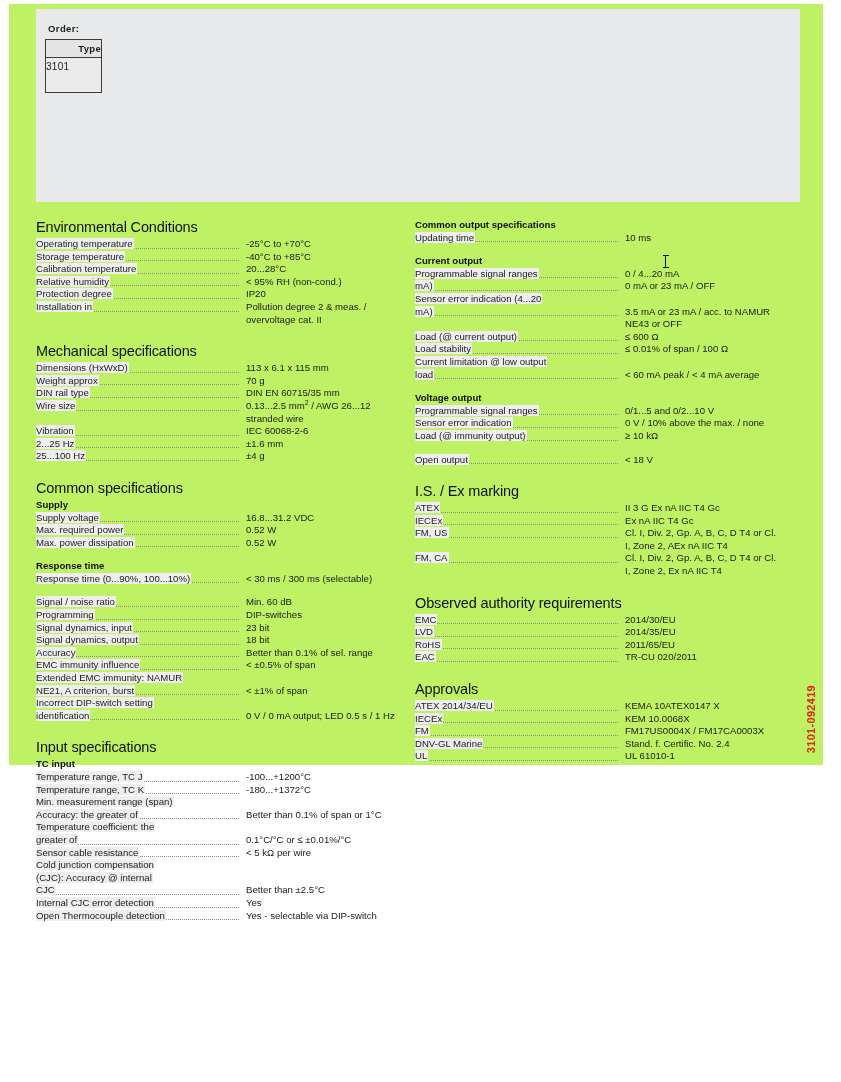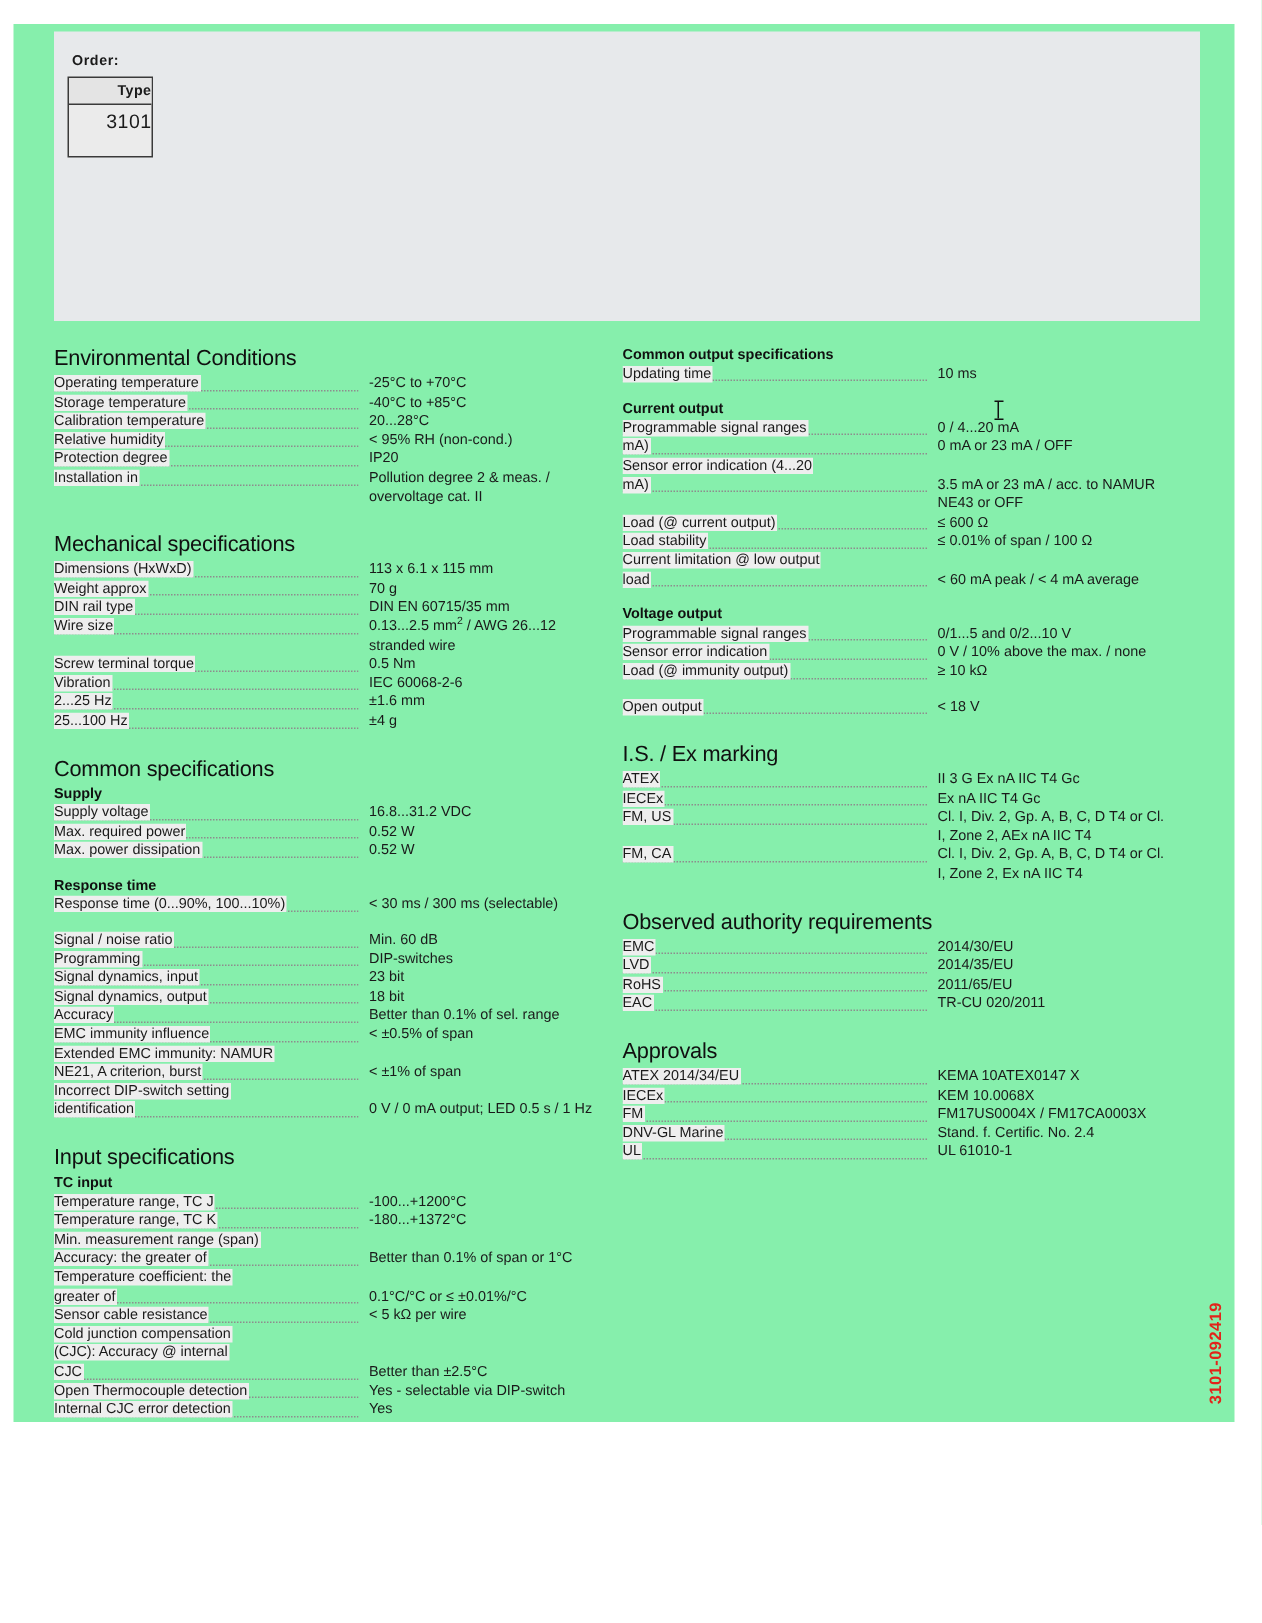--- a/index.html
+++ b/index.html
@@ -10,24 +10,24 @@
   body {
     font-family: "Liberation Sans", sans-serif;
     width: 841px;
     height: 1082px;
     position: relative;
     overflow: hidden;
   }
   .page {
     position: absolute;
     left: 9px;
-    top: 16px;
+    top: 4px;
     width: 814px;
-    height: 932px;
-    background: #86efac;
+    height: 761px;
+    background: #bef264;
   }
   
   .hero {
     position: absolute;
     left: 27px;
     top: 5px;
     width: 764px;
     height: 193px;
     background: #e7e9eb;
   }
@@ -55,22 +55,22 @@
     font-size: 9.5px;
     font-weight: bold;
     color: #1a1a1a;
     border-bottom: 1.6px solid #3a3a3a;
     background: #e4e4e4;
     letter-spacing: 0.3px;
   }
   .order-td {
     height: 31px;
     padding-top: 3px;
-    text-align: right;
-    font-size: 13px;
+    text-align: left;
+    font-size: 10px;
     color: #1a1a1a;
     letter-spacing: 0.3px;
   }
 
   
   .col {
     position: absolute;
     top: 215px;
     width: 362px;
   }
@@ -224,24 +224,20 @@
         </div>
         <div class="row">
           <div class="lbl"><span class="dots"></span><span class="txt">DIN rail type</span></div>
           <div class="val">DIN EN 60715/35 mm</div>
         </div>
         <div class="row">
           <div class="lbl"><span class="dots"></span><span class="txt">Wire size</span></div>
           <div class="val">0.13...2.5 mm<sup>2</sup> / AWG 26...12 stranded wire</div>
         </div>
         <div class="row">
-          <div class="lbl"><span class="dots"></span><span class="txt">Screw terminal torque</span></div>
-          <div class="val">0.5 Nm</div>
-        </div>
-        <div class="row">
           <div class="lbl"><span class="dots"></span><span class="txt">Vibration</span></div>
           <div class="val">IEC 60068-2-6</div>
         </div>
         <div class="row">
           <div class="lbl"><span class="dots"></span><span class="txt">2...25 Hz</span></div>
           <div class="val">±1.6 mm</div>
         </div>
         <div class="row">
           <div class="lbl"><span class="dots"></span><span class="txt">25...100 Hz</span></div>
           <div class="val">±4 g</div>
@@ -345,26 +341,26 @@
         </div>
         <div class="row cont">
           <div class="lbl nodots"><span class="txt">(CJC): Accuracy @ internal</span></div>
           <div class="val"></div>
         </div>
         <div class="row">
           <div class="lbl"><span class="dots"></span><span class="txt">CJC</span></div>
           <div class="val">Better than ±2.5°C</div>
         </div>
         <div class="row">
+          <div class="lbl"><span class="dots"></span><span class="txt">Internal CJC error detection</span></div>
+          <div class="val">Yes</div>
+        </div>
+        <div class="row">
           <div class="lbl"><span class="dots"></span><span class="txt">Open Thermocouple detection</span></div>
           <div class="val">Yes - selectable via DIP-switch</div>
-        </div>
-        <div class="row">
-          <div class="lbl"><span class="dots"></span><span class="txt">Internal CJC error detection</span></div>
-          <div class="val">Yes</div>
         </div>
       </div>
     </div>
   <div class="col col-right" id="col-right">
       <div>
         <div class="sub-title">Common output specifications</div>
         <div class="row">
           <div class="lbl"><span class="dots"></span><span class="txt">Updating time</span></div>
           <div class="val">10 ms</div>
         </div>

